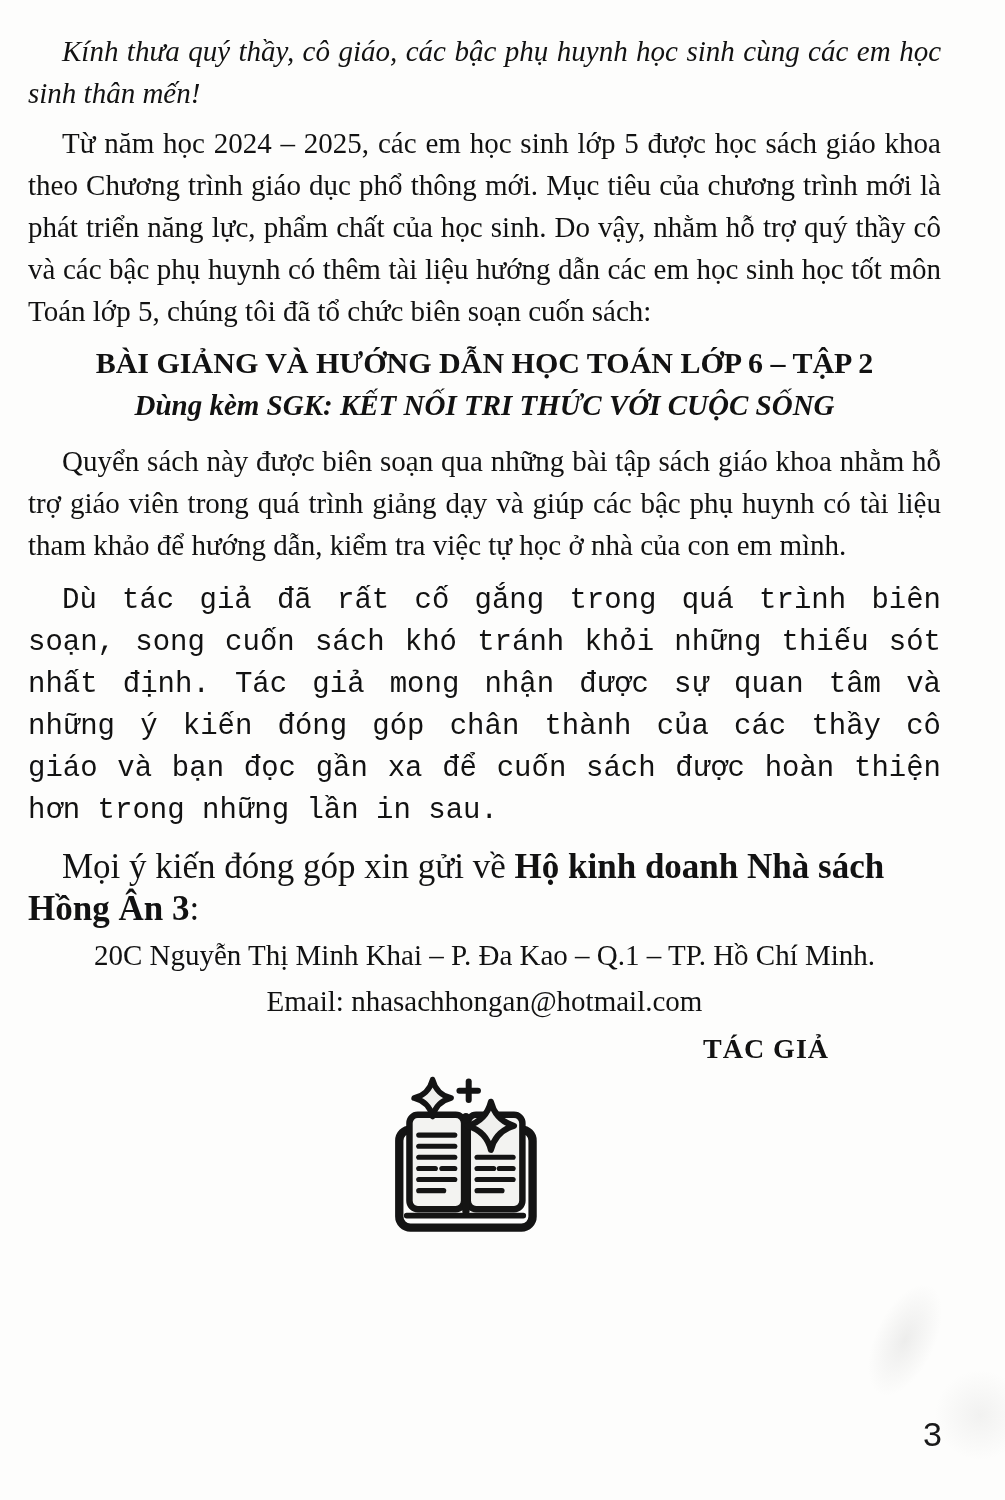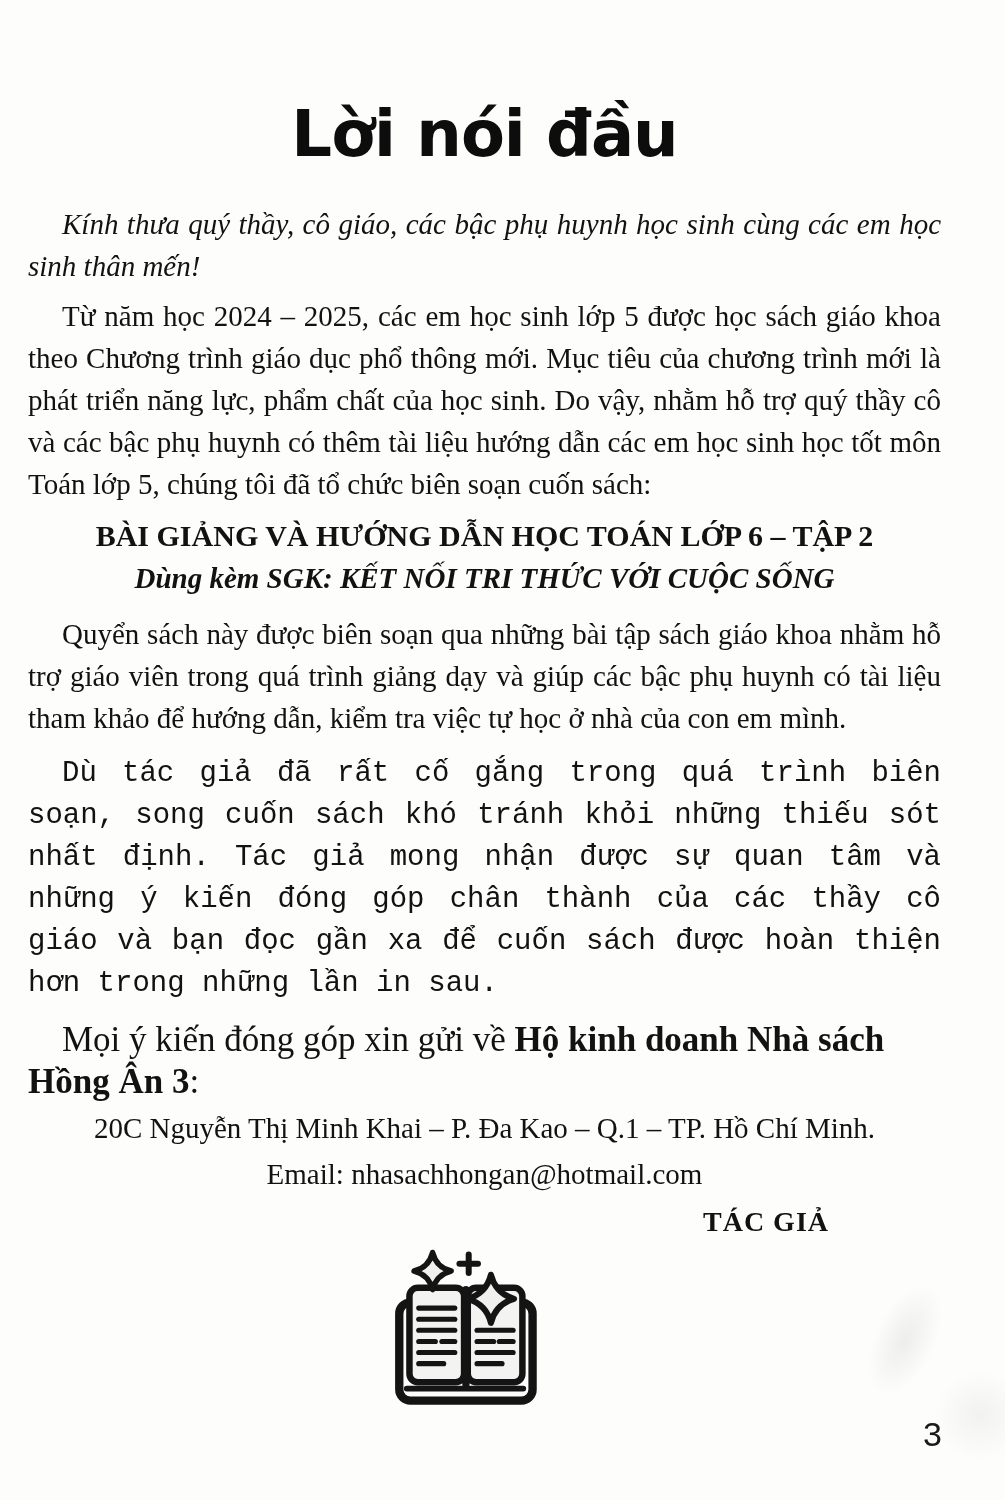--- a/index.html
+++ b/index.html
@@ -110,21 +110,20 @@
     right: -20px; bottom: 40px; width: 90px; height: 90px;
     background: radial-gradient(closest-side, rgba(140,140,140,0.10), rgba(140,140,140,0));
   }
 </style>
 </head>
 <body>
 
 <div class="page">
   <div class="inner">
 
-    <h1 class="page-title">Lời nói đầu</h1>
 
     <p class="body greeting">Kính thưa quý thầy, cô giáo, các bậc phụ huynh học sinh cùng các em học sinh thân mến!</p>
 
     <p class="body intro">Từ năm học 2024 – 2025, các em học sinh lớp 5 được học sách giáo khoa theo Chương trình giáo dục phổ thông mới. Mục tiêu của chương trình mới là phát triển năng lực, phẩm chất của học sinh. Do vậy, nhằm hỗ trợ quý thầy cô và các bậc phụ huynh có thêm tài liệu hướng dẫn các em học sinh học tốt môn Toán lớp 5, chúng tôi đã tổ chức biên soạn cuốn sách:</p>
 
     <div class="book-title">BÀI GIẢNG VÀ HƯỚNG DẪN HỌC TOÁN LỚP 6 – TẬP 2</div>
     <div class="book-subtitle">Dùng kèm SGK: KẾT NỐI TRI THỨC VỚI CUỘC SỐNG</div>
 
     <p class="body purpose">Quyển sách này được biên soạn qua những bài tập sách giáo khoa nhằm hỗ trợ giáo viên trong quá trình giảng dạy và giúp các bậc phụ huynh có tài liệu tham khảo để hướng dẫn, kiểm tra việc tự học ở nhà của con em mình.</p>
 

